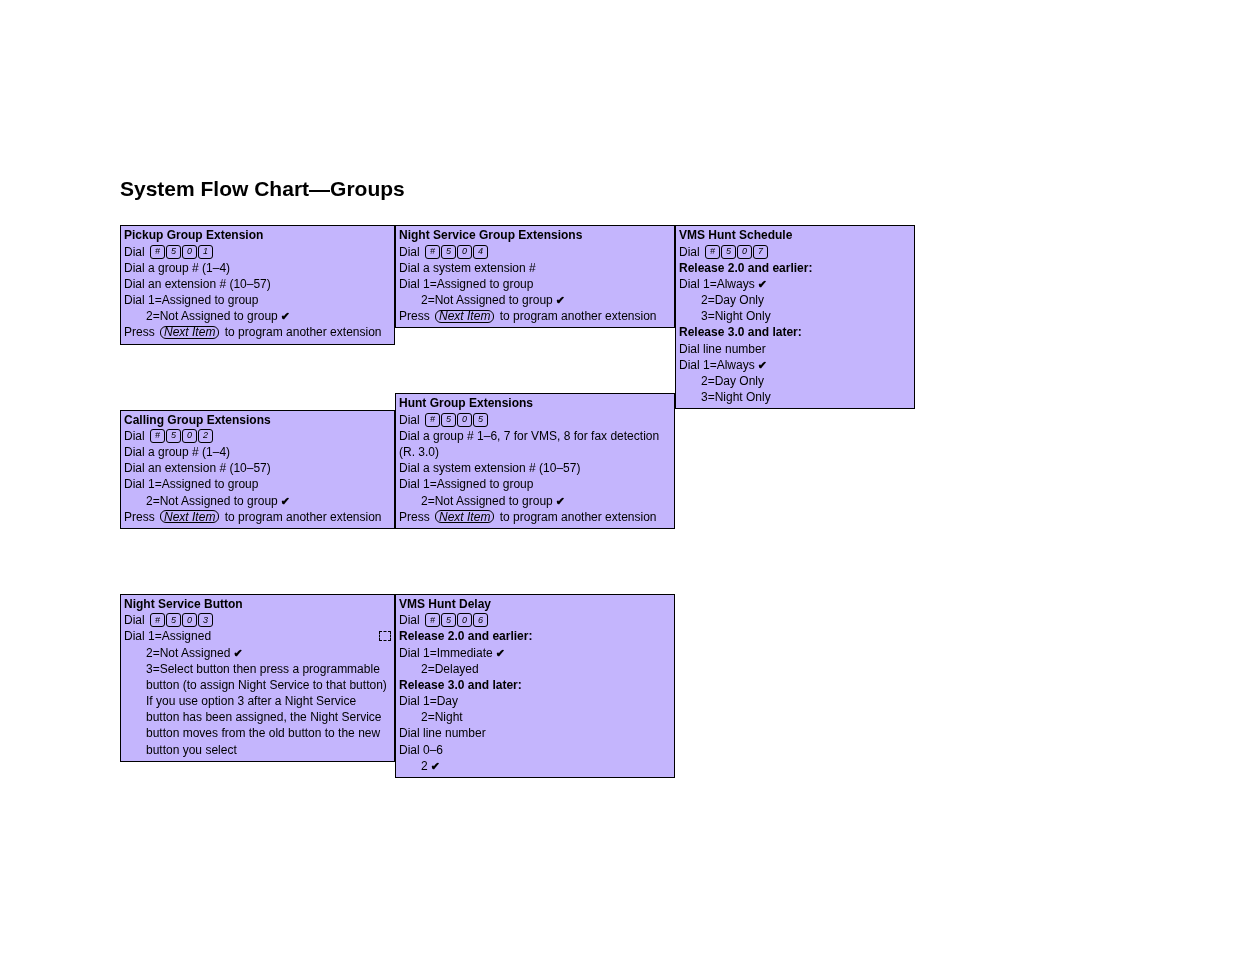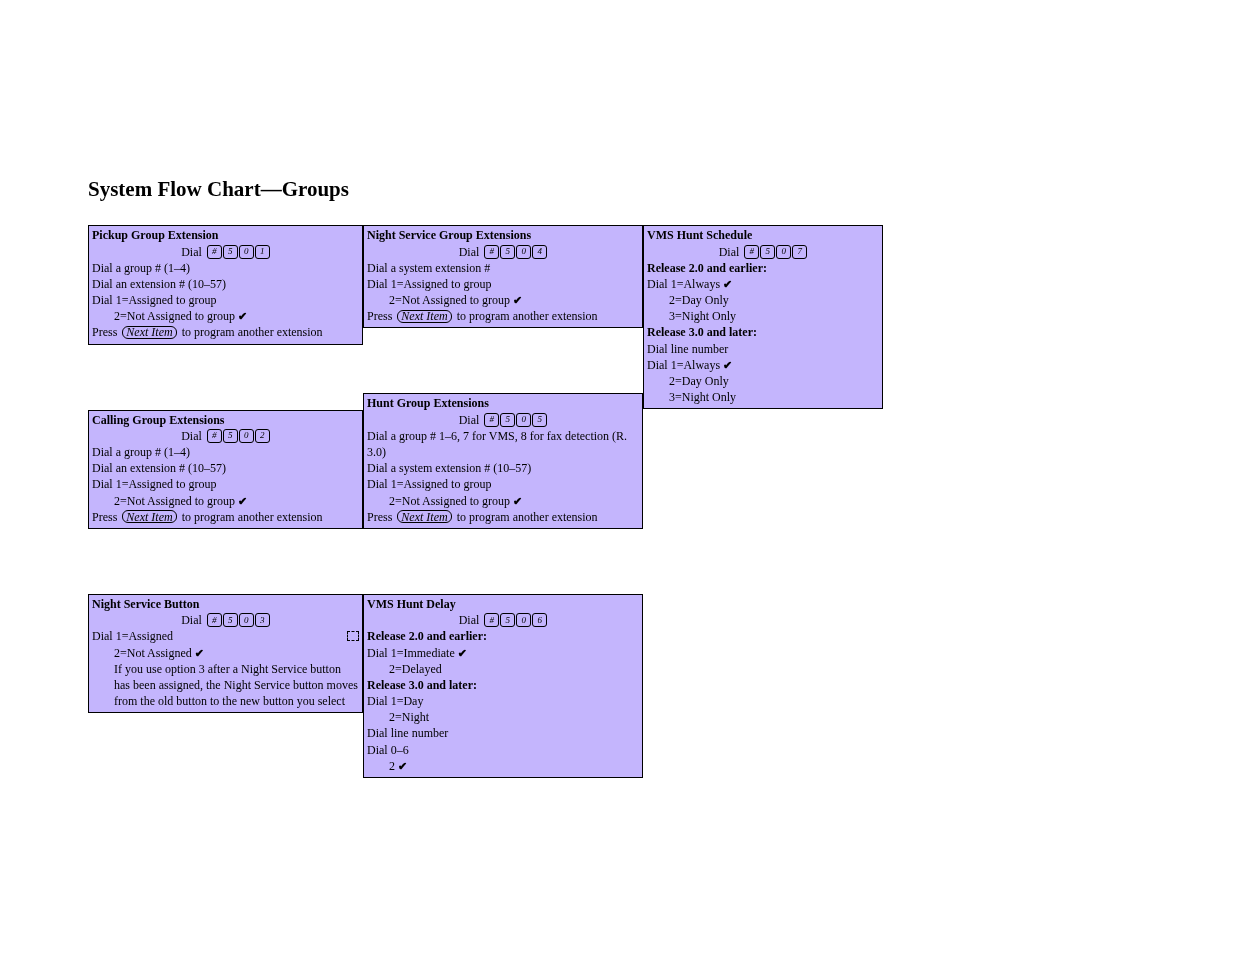--- a/index.html
+++ b/index.html
@@ -5,23 +5,22 @@
   body {
     margin: 0;
     padding: 0;
     font-family: Arial, Helvetica, sans-serif;
     font-size: 12px;
     line-height: 1.35;
     background: #fff;
     width: 1235px;
   }
   .page {
-    padding: 175px 0 0 88px;
+    padding: 175px 0 0 120px;
     position: relative;
-    font-family: Liberation Serif, serif;
   }
   h1.page-title {
     font-size: 21px;
     font-weight: bold;
     margin: 0 0 22px 0;
   }
   .columns {
     display: flex;
     align-items: flex-start;
   }
@@ -39,21 +38,20 @@
     background: #c4b5fd;
   }
   .box-title {
     font-weight: bold;
   }
   .bold { font-weight: bold; }
   .dial-line {
     display: flex;
     align-items: center;
     gap: 1px;
-    justify-content: center;
   }
   .keycap {
     display: inline-flex;
     align-items: center;
     justify-content: center;
     border: 0.8px solid #000;
     border-radius: 3px;
     height: 12px;
     min-width: 11px;
     font-size: 9px;
@@ -145,20 +143,21 @@
           <span class="keycap">#</span>
           <span class="keycap">5</span>
           <span class="keycap">0</span>
           <span class="keycap">3</span>
         </div>
         <div style="display:flex;justify-content:space-between;align-items:center;gap:8px;">
             <span>Dial 1=Assigned</span>
             <span class="btn-icon"></span>
           </div>
         <div class="indent"><span>2=Not Assigned</span><span class="check"></span></div>
+        <div class="indent">3=Select button then press a programmable button (to assign Night Service to that button)</div>
         <div class="indent">If you use option 3 after a Night Service button has been assigned, the Night Service button moves from the old button to the new button you select</div>
       </div>
 
     </div>
 
     <div class="col col2">
 
       <div class="box">
         <div class="box-title">Night Service Group Extensions</div>
         <div class="dial-line">

